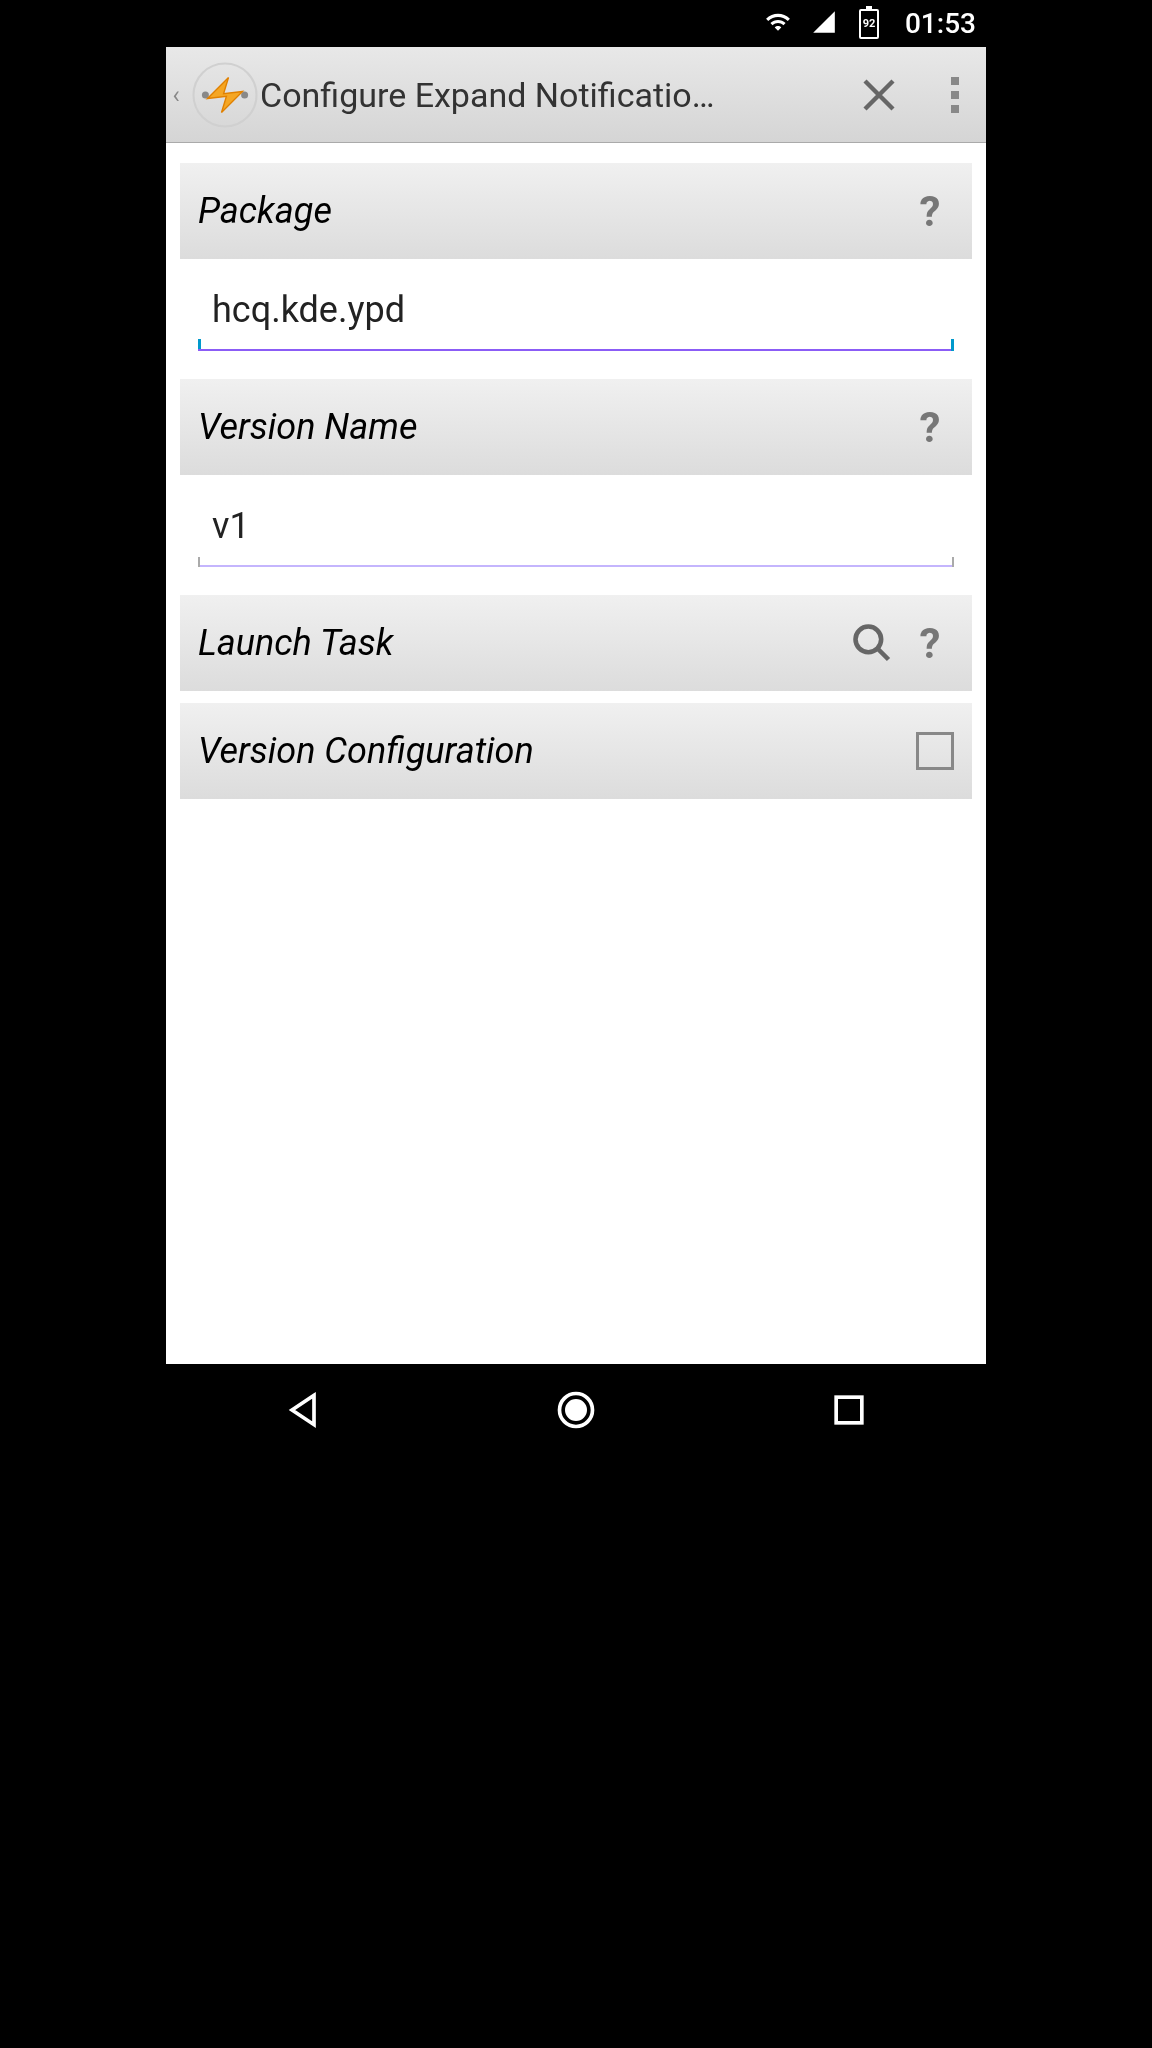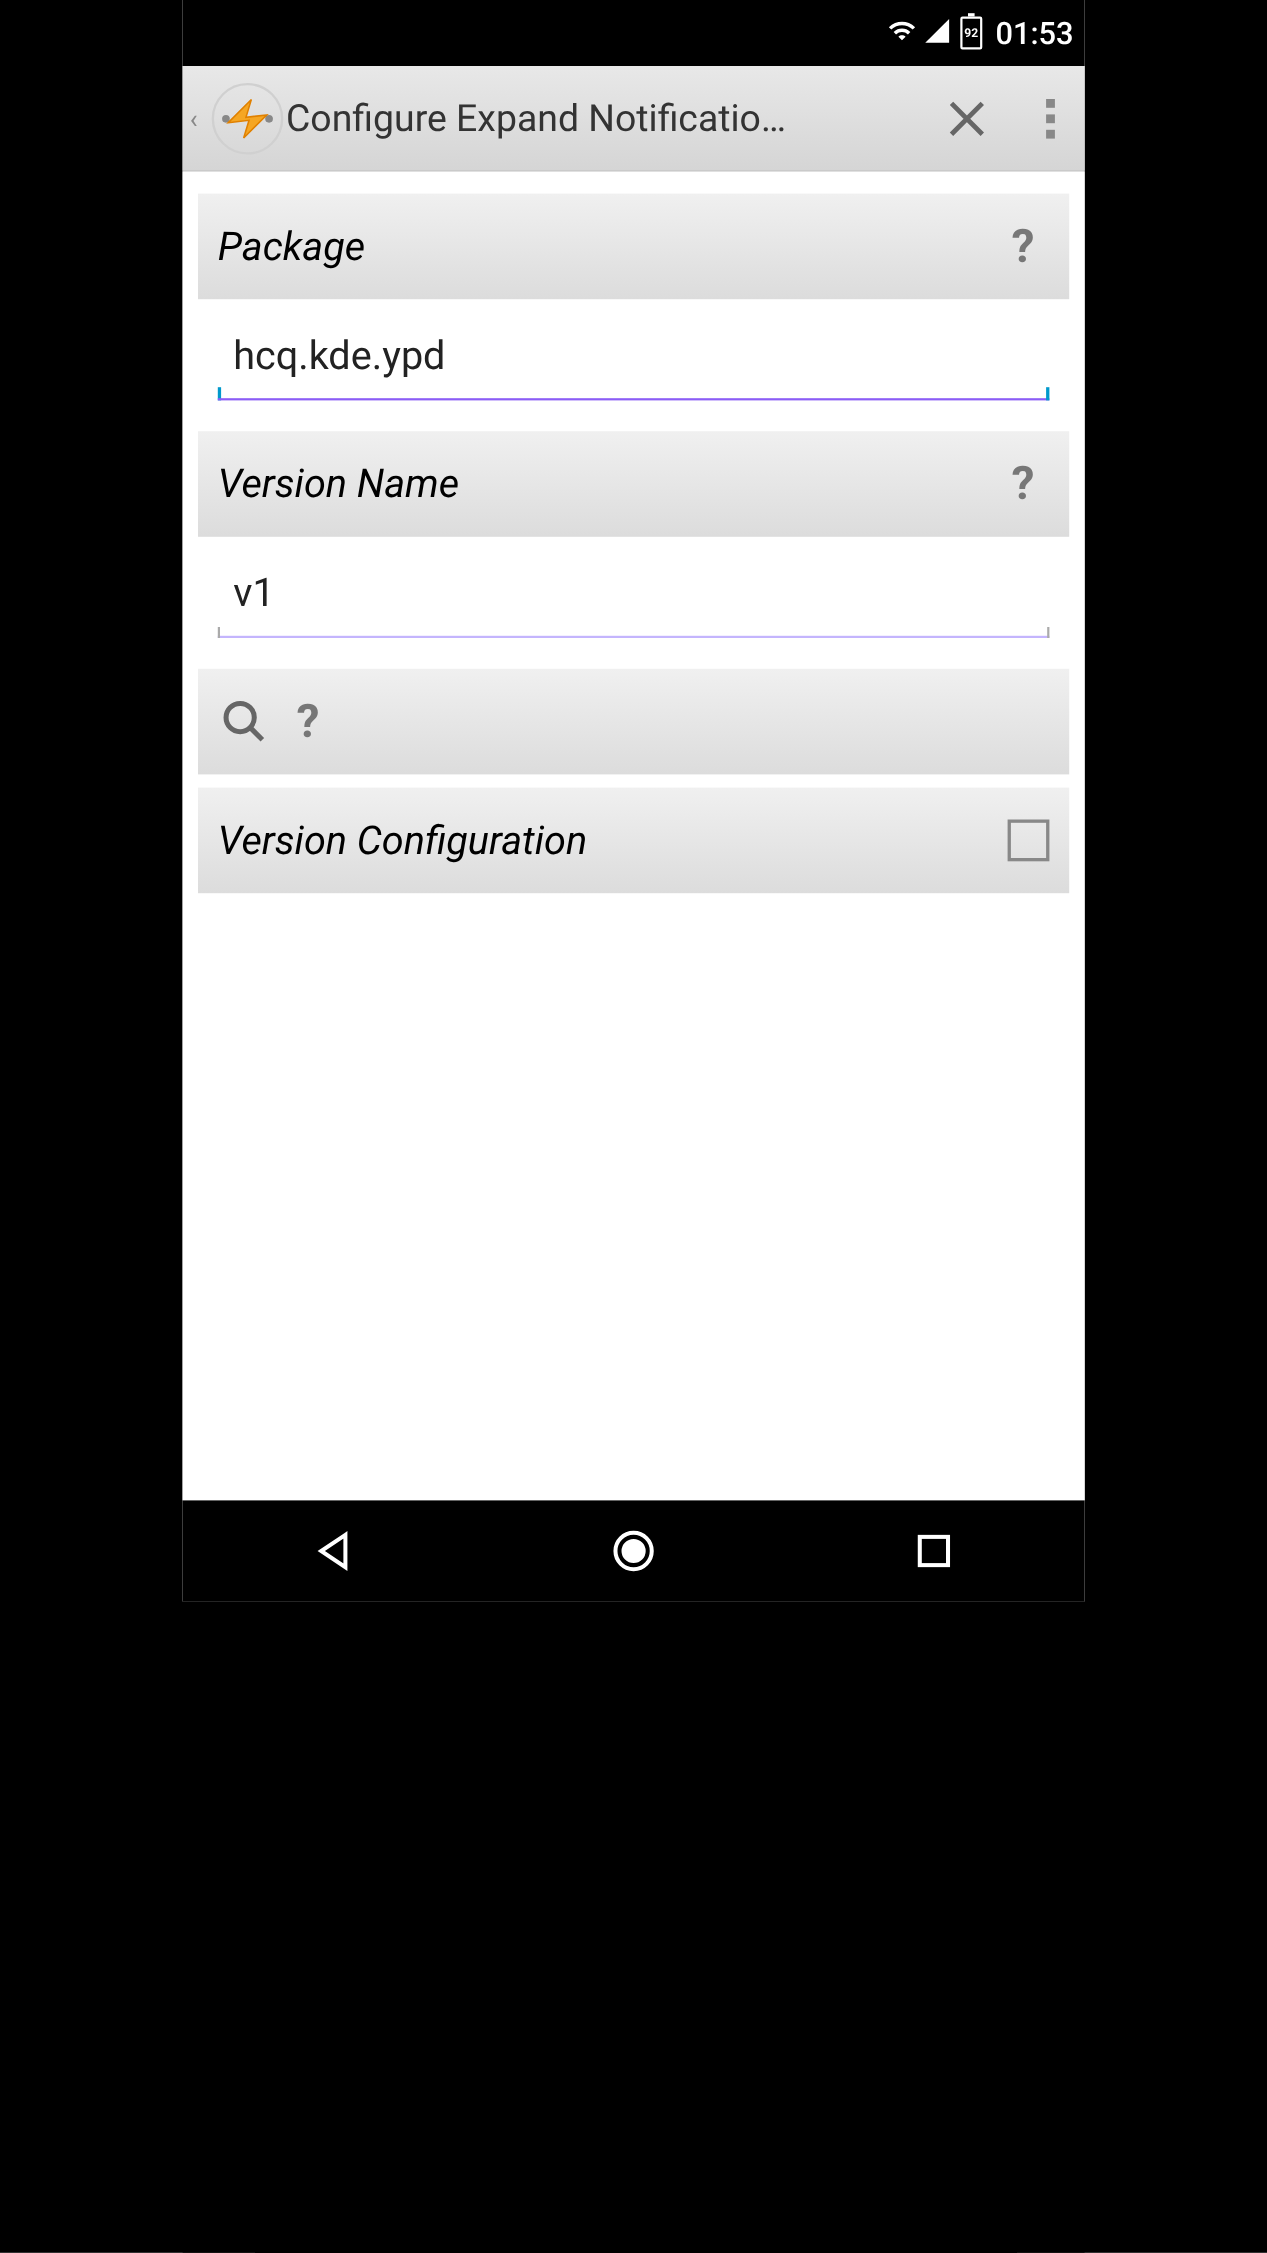--- a/index.html
+++ b/index.html
@@ -18,27 +18,27 @@
       width: 820px;
       height: 1456px;
       position: absolute;
       left: 166px;
       top: 0;
       background: #fff;
       display: flex;
       flex-direction: column;
     }
     .status-bar {
-      height: 60px;
+      height: 47px;
       background: #000;
       display: flex;
       justify-content: flex-end;
       align-items: center;
       padding-right: 10px;
-      gap: 6px;
+      gap: 20px;
     }
     .wifi-icon svg, .signal-icon svg {
       width: 26px;
       height: 26px;
     }
     .battery-icon {
       position: relative;
       width: 20px;
       height: 30px;
       border: 2px solid #fff;
@@ -309,20 +309,21 @@
       <span class="section-label">Version Name</span>
       <span class="help-icon">?</span>
     </div>
     <div class="input-wrapper">
       <div class="gray-bracket">
         <input type="text" class="text-input" value="v1" style="">
       </div>
     </div>
 
     <div class="section-header">
+      <span class="section-label">Launch Task</span>
       <span class="search-icon">
         <svg viewBox="0 0 24 24" fill="none" stroke="#666" stroke-width="2.5">
             <circle cx="10" cy="10" r="7"></circle>
             <path d="M15 15 L21 21"></path>
           </svg>
       </span>
       <span class="help-icon">?</span>
     </div>
 
     <div class="section-header">

